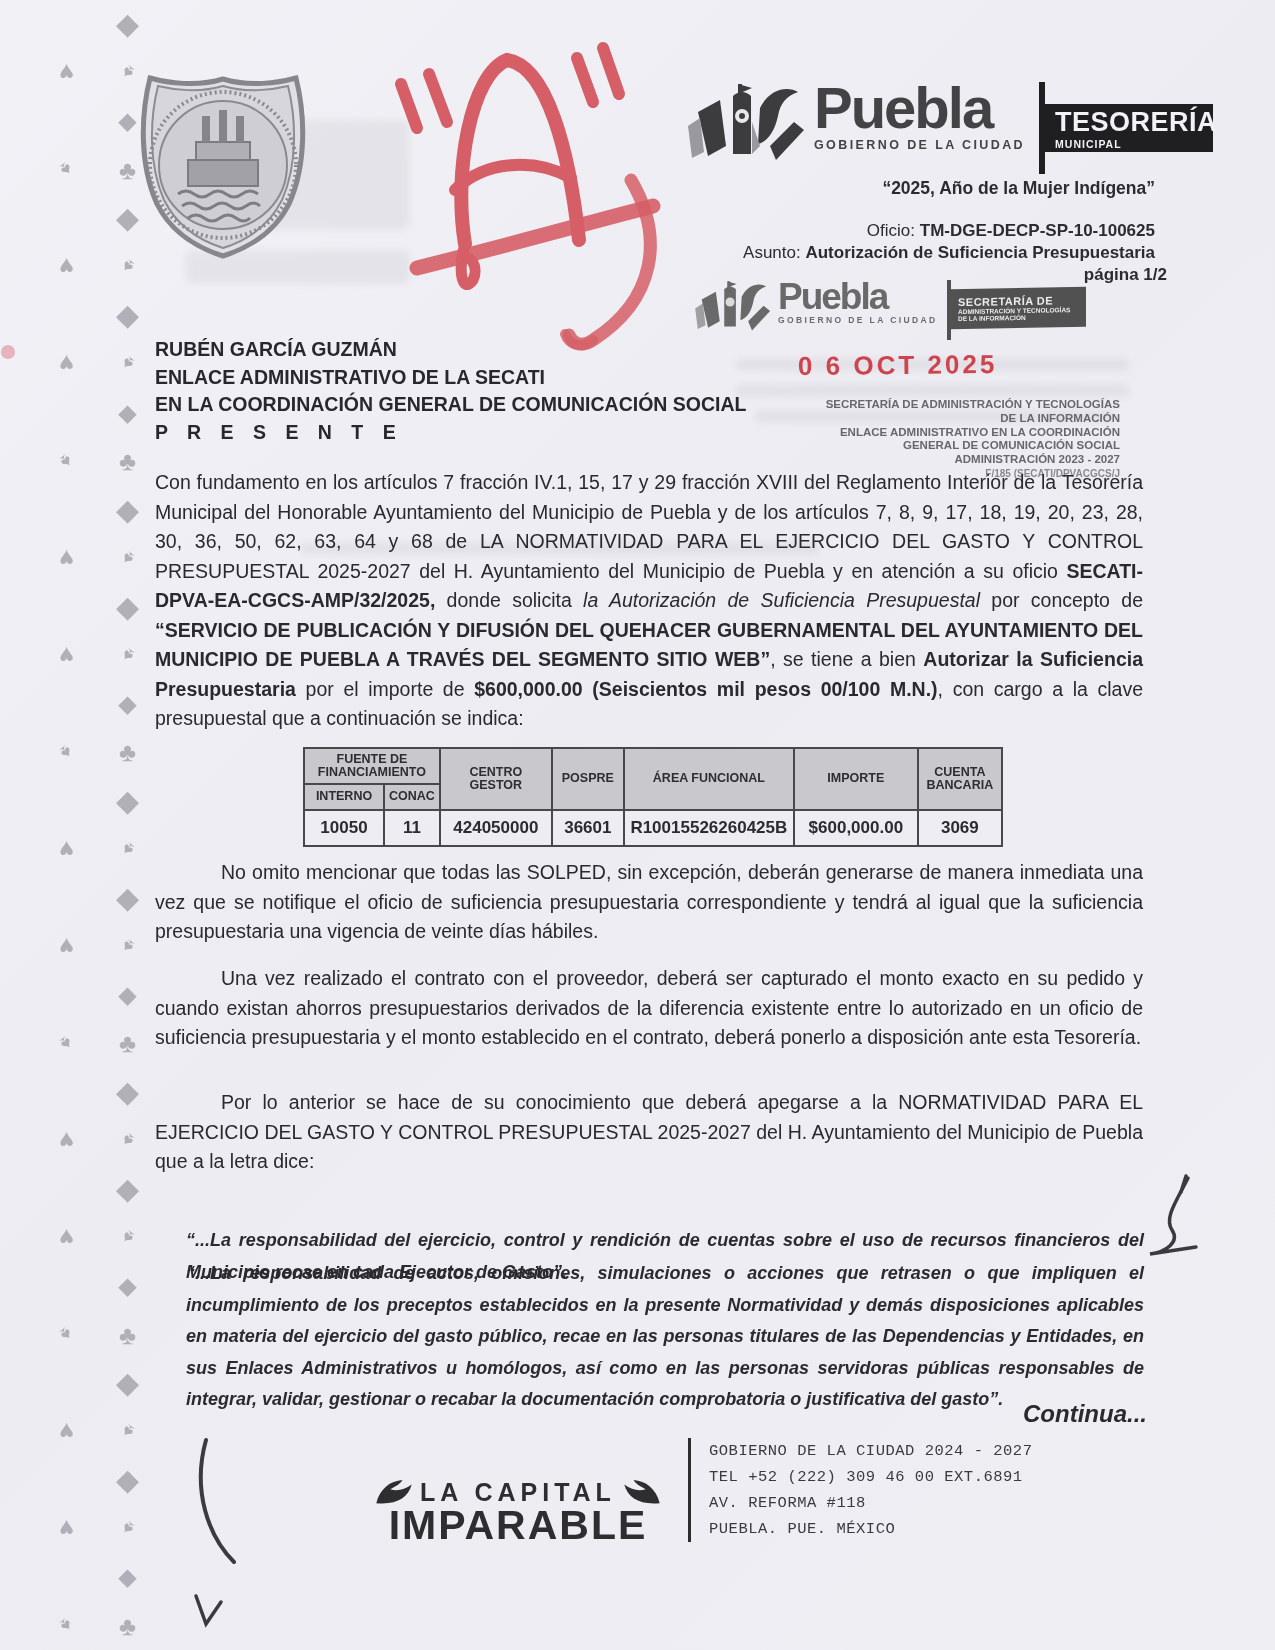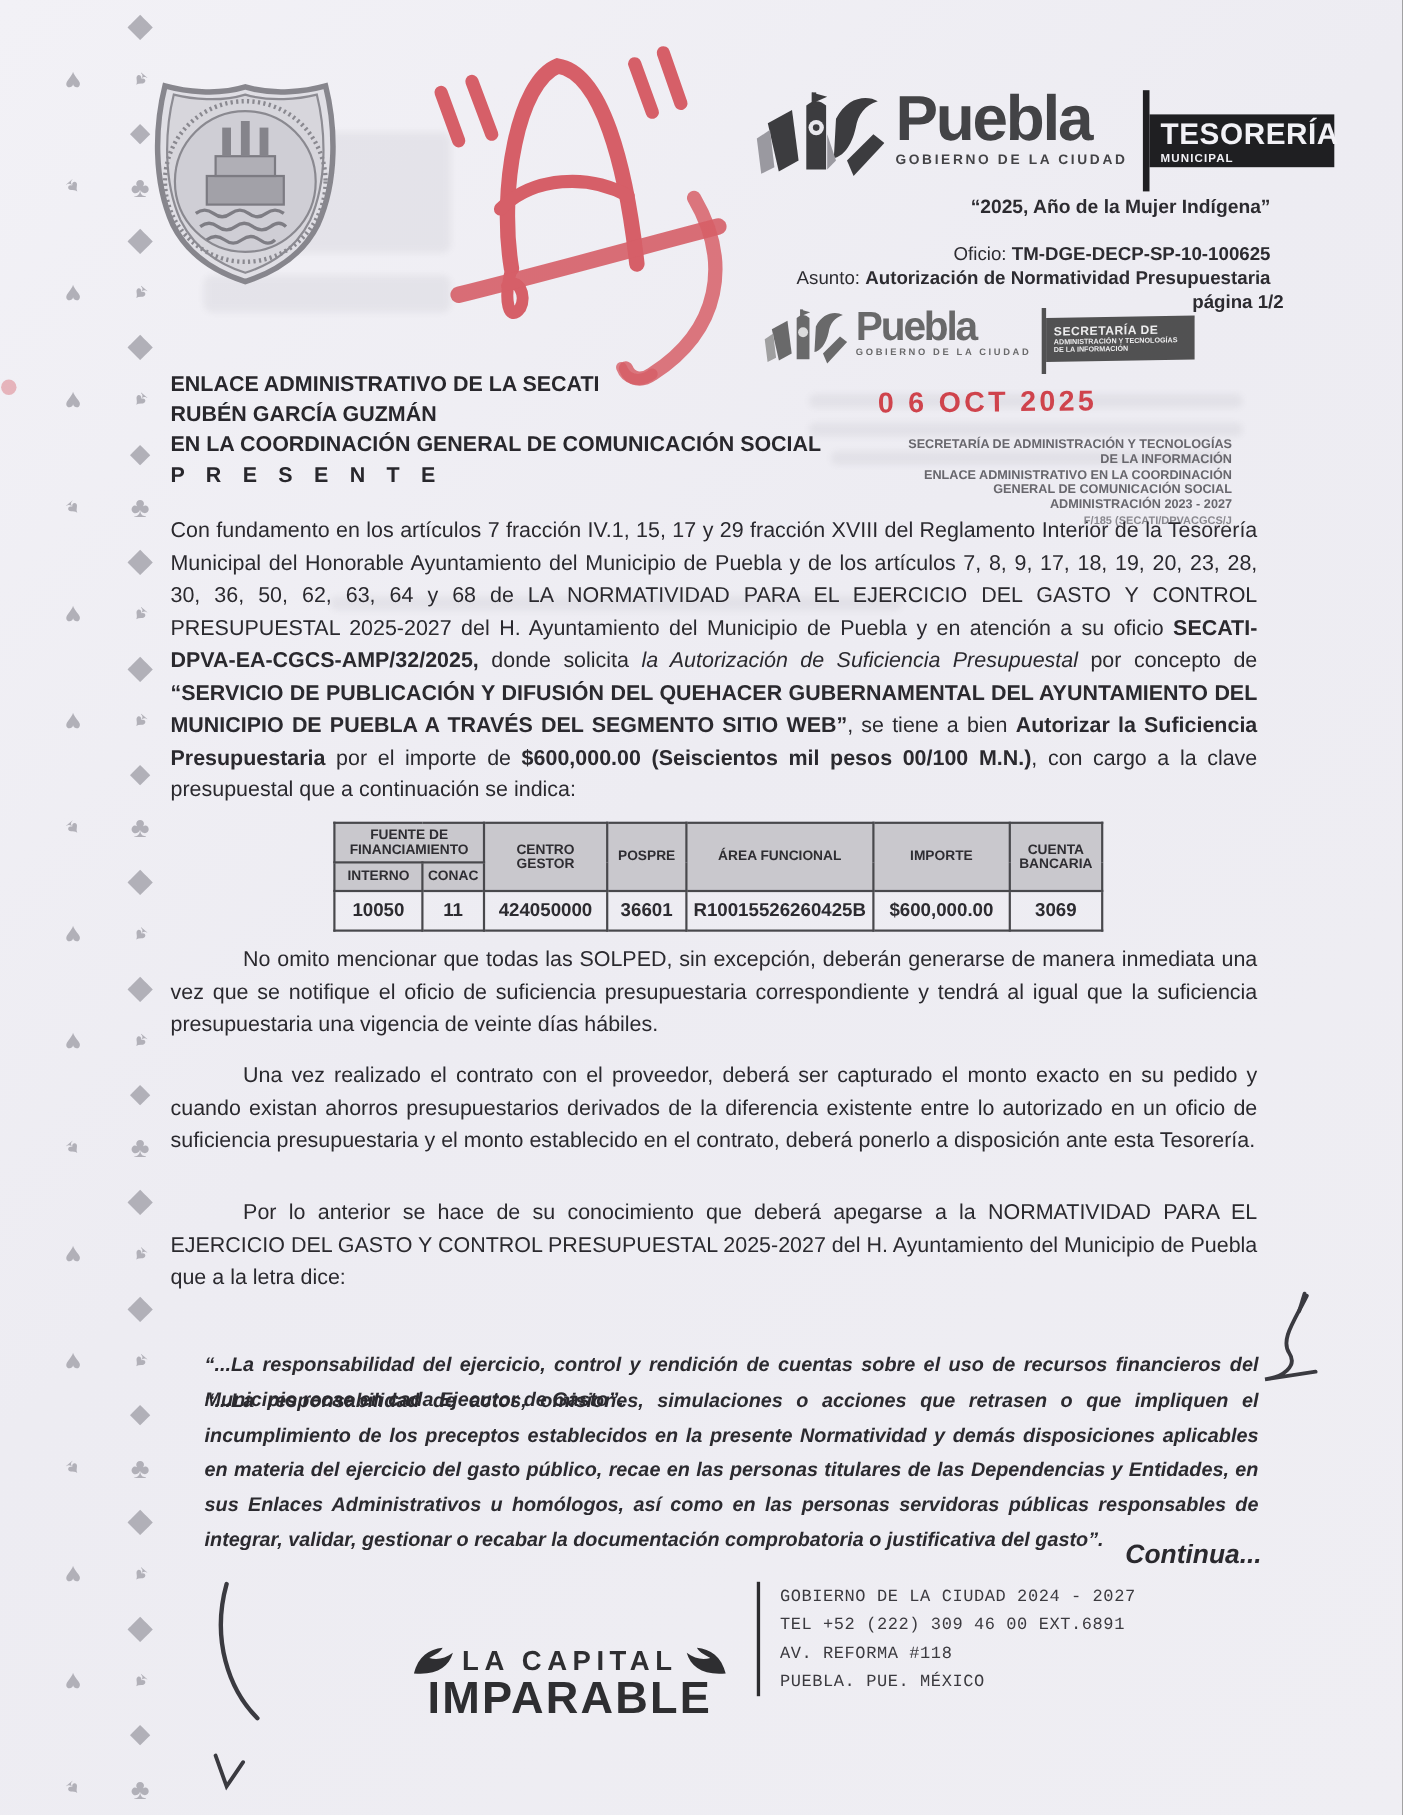--- a/index.html
+++ b/index.html
@@ -39,21 +39,21 @@
   .indent{text-indent:66px;}
   .quote{font-size:18px;line-height:31.5px;text-align:justify;font-weight:700;font-style:italic;color:#2b2a2f;}
   .continua{font-size:24px;font-weight:700;font-style:italic;}
 
   table.ptable{border-collapse:collapse;font-size:12.5px;}
   table.ptable th,table.ptable td{border:2px solid #48484c;text-align:center;vertical-align:middle;padding:2px 4px;}
   table.ptable th{background:#c9c8cd;font-weight:700;line-height:13.5px;color:#2e2d32;}
   table.ptable td{font-size:17px;font-weight:600;background:transparent;height:30px;color:#2c2b30;}
 
   .brand{text-align:center;color:#2e2e31;}
-  .brand-top{display:flex;align-items:center;justify-content:center;gap:6px;font-weight:700;font-size:25px;letter-spacing:5px;margin-top:18px;}
+  .brand-top{display:flex;align-items:center;justify-content:center;gap:6px;font-weight:700;font-size:25px;letter-spacing:5px;}
   .brand-bottom{font-weight:800;font-size:41px;letter-spacing:2px;line-height:1;margin-top:-2px;}
   .finfo{border-left:3px solid #2c2c2f;padding-left:18px;font-family:"Liberation Mono",monospace;
          font-size:15.5px;line-height:26px;color:#3b3a3f;letter-spacing:.5px;}
 </style>
 </head>
 <body>
 
 <div class="page">
 
   <div class="talavera">
@@ -264,21 +264,21 @@
     </div>
   </div>
 
   <div class="abs slogan" style="right:120px;top:178px;">“2025, Año de la Mujer Indígena”</div>
   <div class="abs hline" style="right:120px;top:221px;text-align:center;">
     <span>Oficio:</span>
     <b>TM-DGE-DECP-SP-10-100625</b>
   </div>
   <div class="abs hline" style="right:120px;top:243px;">
     <span>Asunto:</span>
-    <b>Autorización de Normatividad Presupuestaria</b>
+    <b>Autorización de Suficiencia Presupuestaria</b>
   </div>
   <div class="abs hline" style="right:108px;top:265px;font-weight:700;">página 1/2</div>
 
   <div class="abs logo-row" style="left:692px;top:280px;opacity:.82;filter:grayscale(1) contrast(.95);">
     <svg width="80" height="62" viewBox="0 0 118 96">
       <g fill="#4a4a4d">
         <path d="M12 30 L34 18 L40 64 L22 74 Z"></path>
         <path d="M47 14 q9 -8 18 0 L65 72 L47 72 Z"></path>
         <rect x="52" y="2" width="4" height="14"></rect>
         <path d="M52 2 L66 6 L52 12 Z"></path>
@@ -296,22 +296,22 @@
     </div>
     <div class="deptbar" style="width:4px;height:60px;margin-left:9px;background:#2c2c2f;"></div>
     <div class="deptbox" style="width:128px;height:40px;margin-top:8px;padding-left:7px;background:#2c2c2f;transform:skewY(-1deg);">
       <div style="font-size:11px;font-weight:700;letter-spacing:.5px;">SECRETARÍA DE</div>
       <div style="font-size:6.5px;font-weight:700;">ADMINISTRACIÓN Y TECNOLOGÍAS</div>
       <div style="font-size:6.5px;font-weight:700;">DE LA INFORMACIÓN</div>
     </div>
   </div>
 
   <div class="abs recipient" style="left:155px;top:336px;">
+    <div>RUBÉN GARCÍA GUZMÁN</div>
     <div>ENLACE ADMINISTRATIVO DE LA SECATI</div>
-    <div>RUBÉN GARCÍA GUZMÁN</div>
     <div>EN LA COORDINACIÓN GENERAL DE COMUNICACIÓN SOCIAL</div>
     <div class="presente">P R E S E N T E</div>
   </div>
 
   <div class="abs datestamp" style="left:798px;top:350px;">0 6 OCT 2025</div>
 
   <div class="abs rstamp" style="left:660px;top:398px;width:460px;">
     <div>SECRETARÍA DE ADMINISTRACIÓN Y TECNOLOGÍAS</div>
     <div>DE LA INFORMACIÓN</div>
     <div>ENLACE ADMINISTRATIVO EN LA COORDINACIÓN</div>

